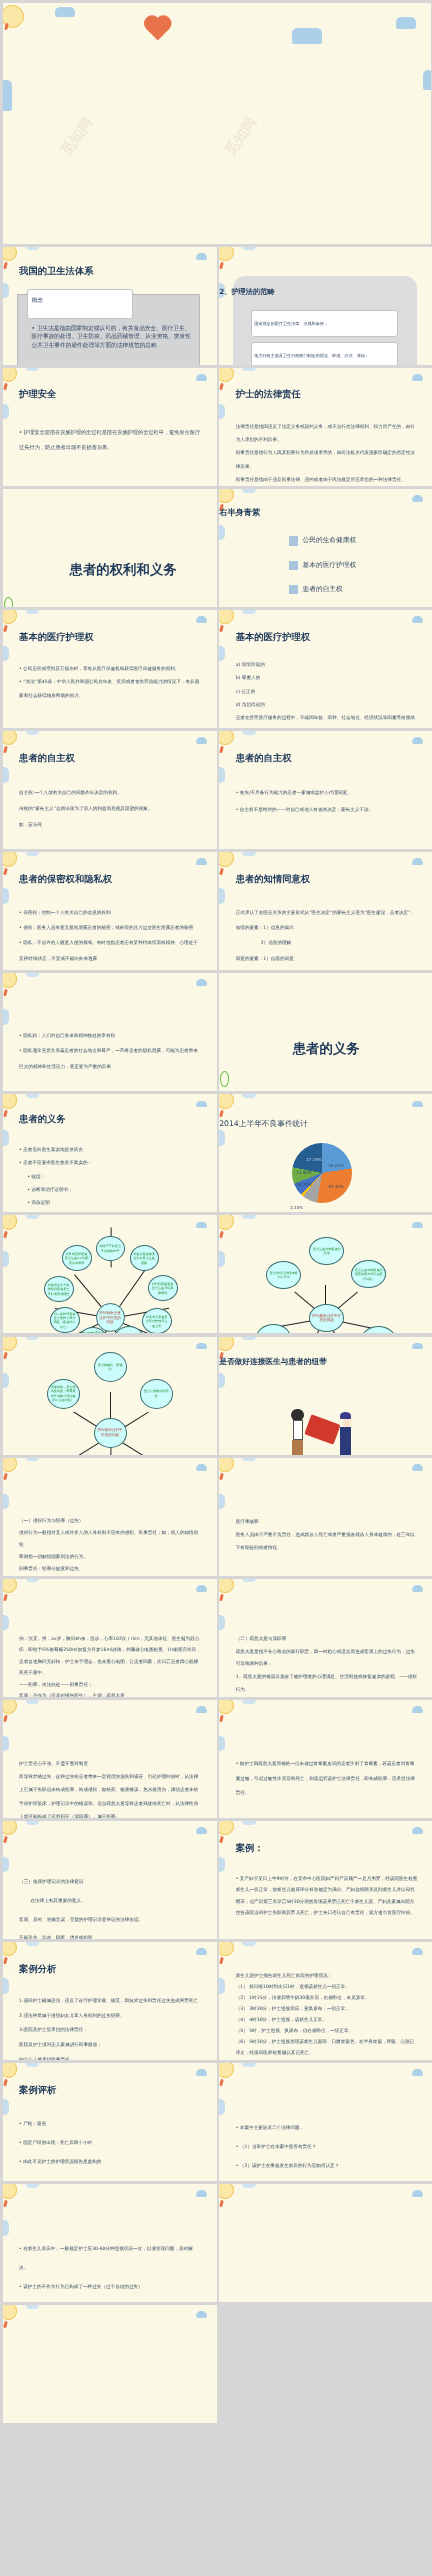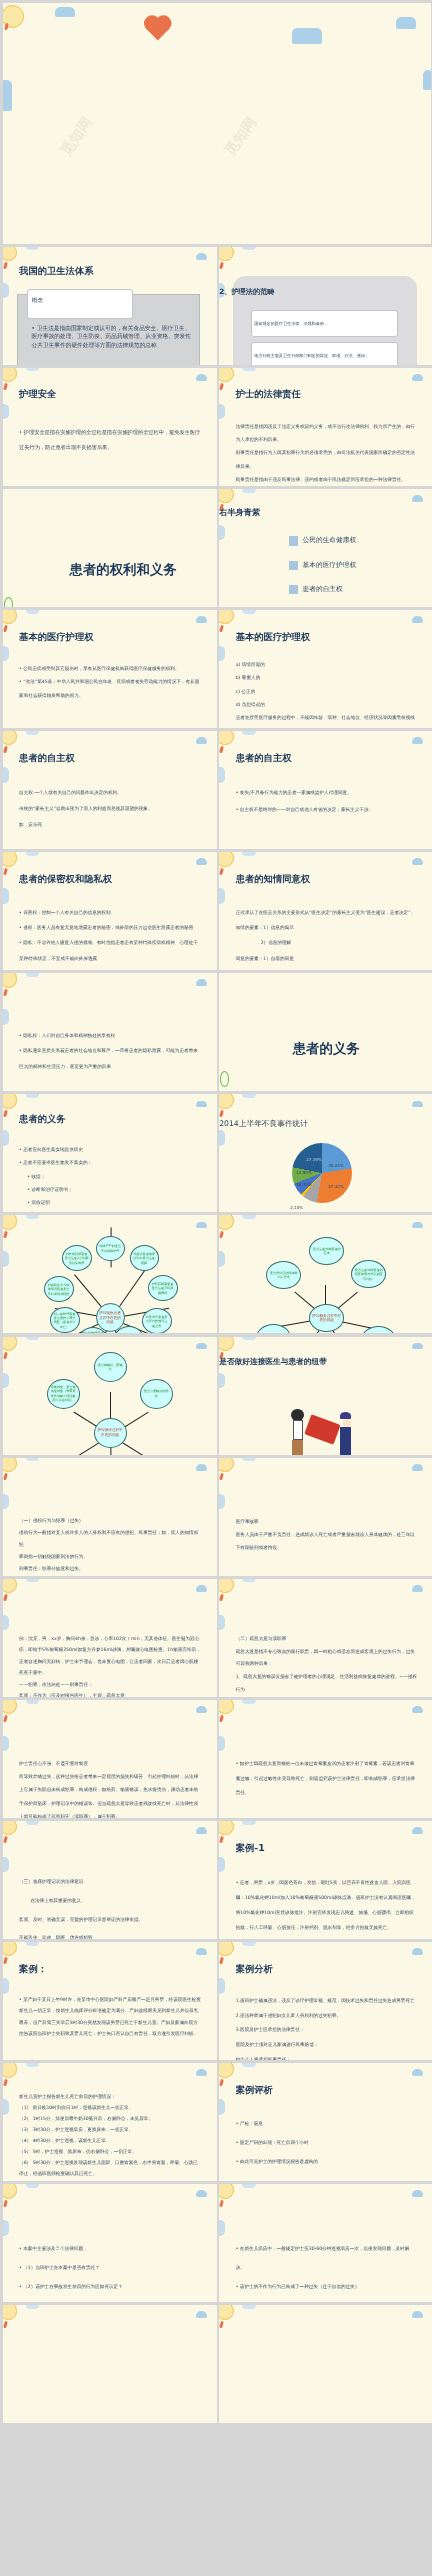--- a/index.html
+++ b/index.html
@@ -454,30 +454,20 @@
       <div class="cloud-left"></div>
       <div class="cloud-s" style="left:193px;top:6.2px;"></div>
       <div class="body" style="top:52px;line-height:4.1;">
         <p>（三）临床护理记录的法律意识</p>
         <p style="padding-left:11.3px;">在法律上有其重要的意义。</p>
         <p>客观、及时、准确无误，完整的护理记录是举证的法律依据。</p>
         <p>不能丢失、涂改、隐匿、伪造或销毁</p>
       </div>
     </div>
 
-    <div class="slide">
-      <div class="sun"></div>
-      <div class="cloud-top"></div>
-      <div class="cloud-left"></div>
-      <div class="cloud-s" style="left:193px;top:6.2px;"></div>
-      <div class="s-title">案例-1</div>
-      <div class="body" style="top:54px;line-height:3.3;">
-        <p class="b">患者，男婴，x岁，因面色苍白，发热，呕吐5天，以营养不良性贫血入院。入院后医嘱：10%氯化钾10ml加入10%葡萄糖液500ml静脉点滴。值班护士没有认真阅读医嘱，将10%氯化钾10ml直接静脉推注。注射完毕发现患儿昏迷、抽搐、心脏骤停。立即组织抢救，行人工呼吸、心脏按压，注射钙剂、脱水剂等，经多方抢救无效死亡。</p>
-      </div>
-    </div>
 
 
     <div class="slide">
       <div class="sun"></div>
       <div class="cloud-top"></div>
       <div class="cloud-left"></div>
       <div class="cloud-s" style="left:193px;top:6.2px;"></div>
       <div class="s-title">案例：</div>
       <div class="body" style="top:52px;line-height:2.5;">
         <p class="b">某产妇于某日上午9时许，在某市中心医院妇产科产房顺产一足月男婴，经该院医生检查新生儿一切正常，按新生儿临床评分标准被定为满分。产妇连续两天见到新生儿并以母乳喂养，但产后第三天早晨5时30分突然发现该男婴已死亡于新生儿室。产妇及家属向院方控告该院当班护士失职致其婴儿死亡，护士矢口否认自己有责任，双方遂引发医疗纠纷。</p>

